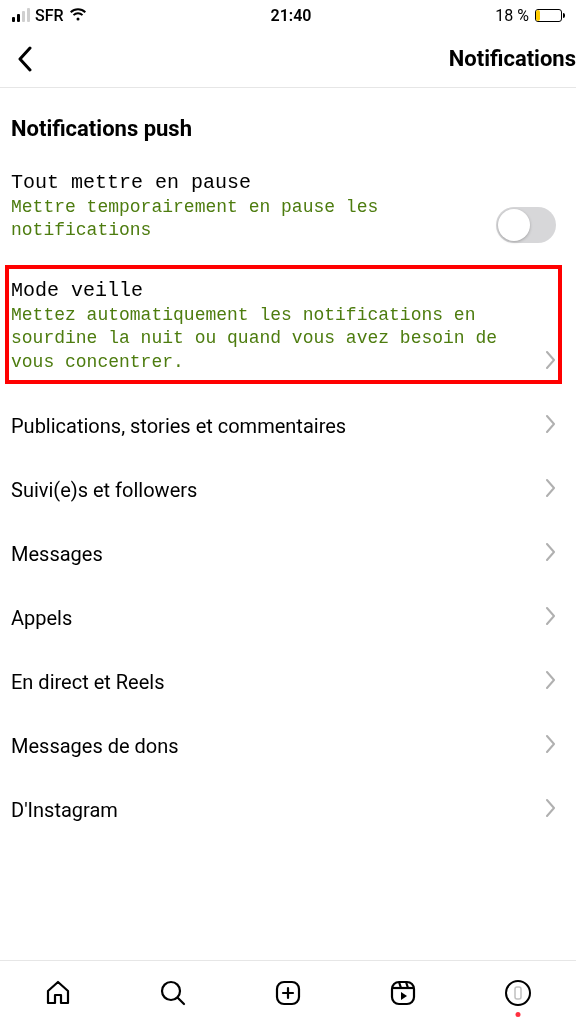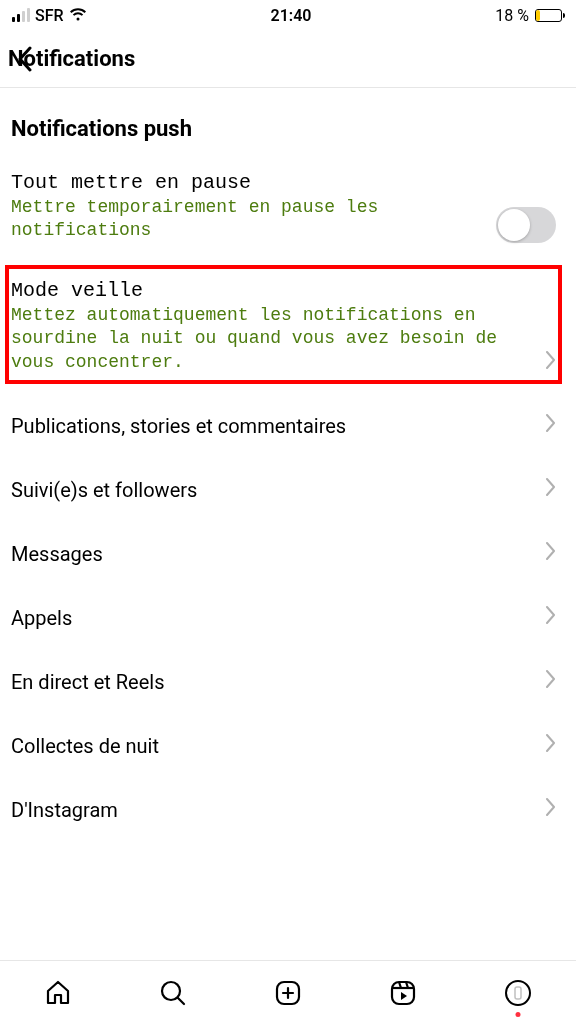--- a/index.html
+++ b/index.html
@@ -18,31 +18,31 @@
     .signal-bar.on { background: #000; }
     .carrier { font-weight: 500; }
     .status-right { display: flex; align-items: center; gap: 6px; font-weight: 400; }
     .battery { width: 27px; height: 13px; border: 1px solid #000; border-radius: 3px; position: relative; }
     .battery::after { content: ""; position: absolute; right: -4px; top: 3px; width: 2px; height: 5px; background: #000; border-radius: 0 2px 2px 0; }
     .battery-fill { height: 100%; background: #ffcc00; border-radius: 2px; }
     .nav-header {
       display: flex; align-items: center; height: 58px; border-bottom: 1px solid #e6e6e6; position: relative;
     }
     .back-btn { width: 50px; height: 100%; display: flex; align-items: center; justify-content: center; cursor: pointer; }
-    .nav-title { position: absolute; left: 8px; right: 0; text-align: left; font-size: 22px; font-weight: 700; pointer-events: none; }
+    .nav-title { position: absolute; left: 8px; right: 0; text-align: right; font-size: 22px; font-weight: 700; pointer-events: none; }
     .content { padding: 28px 20px 0 11px; }
     .section-title { font-size: 22px; font-weight: 700; margin-bottom: 20px; }
     .setting-row { display: flex; align-items: flex-end; justify-content: space-between; padding: 10px 0 22px 0; font-family: Liberation Mono, monospace; }
     .setting-text { flex: 1; padding-right: 10px; }
     .setting-label { font-size: 20px; color: #000; margin-bottom: 2px; }
     .setting-desc { font-size: 18px; color: #4d7c0f; line-height: 1.3; }
     .toggle { width: 60px; height: 36px; background: #d7d7d9; border-radius: 18px; position: relative; flex-shrink: 0; margin-top: 6px; }
     .toggle-knob { width: 32px; height: 32px; background: #fff; border-radius: 50%; position: absolute; top: 2px; left: 2px; box-shadow: 0 1px 3px rgba(0,0,0,.25); }
     .highlight-box { border: 4px solid #ff0000; margin: 0 -6px 10px -6px; padding: 6px 2px 6px 2px; }
-    .link-row { display: flex; justify-content: space-between; padding: 20px 0; cursor: pointer; }
+    .link-row { display: flex; align-items: center; justify-content: space-between; padding: 20px 0; cursor: pointer; }
     .link-label { font-size: 20px; color: #000; }
     .chevron { color: #b0b0b0; flex-shrink: 0; }
     .tab-bar {
       position: absolute; bottom: 0; left: 0; right: 0; height: 64px;
       border-top: 1px solid #e6e6e6; display: flex; align-items: center; justify-content: space-around;
       background: #fff;
     }
     .tab-item { width: 40px; height: 40px; display: flex; align-items: center; justify-content: center; cursor: pointer; position: relative; }
     .profile-dot { position: absolute; bottom: -4px; left: 50%; transform: translateX(-50%); width: 5px; height: 5px; background: #ff3040; border-radius: 50%; }
   </style>
@@ -138,21 +138,21 @@
   </div>
 
   <div class="link-row">
     <div class="link-label">En direct et Reels</div>
     <span class="chevron"><svg width="10" height="18" viewBox="0 0 10 18">
           <path d="M1 1l7 8-7 8" stroke="#b0b0b0" stroke-width="2" fill="none" stroke-linecap="round" stroke-linejoin="round"></path>
         </svg></span>
   </div>
 
   <div class="link-row">
-    <div class="link-label">Collectes de nuit</div>
+    <div class="link-label">Messages de dons</div>
     <span class="chevron"><svg width="10" height="18" viewBox="0 0 10 18">
           <path d="M1 1l7 8-7 8" stroke="#b0b0b0" stroke-width="2" fill="none" stroke-linecap="round" stroke-linejoin="round"></path>
         </svg></span>
   </div>
 
   <div class="link-row">
     <div class="link-label">D'Instagram</div>
     <span class="chevron"><svg width="10" height="18" viewBox="0 0 10 18">
           <path d="M1 1l7 8-7 8" stroke="#b0b0b0" stroke-width="2" fill="none" stroke-linecap="round" stroke-linejoin="round"></path>
         </svg></span>

